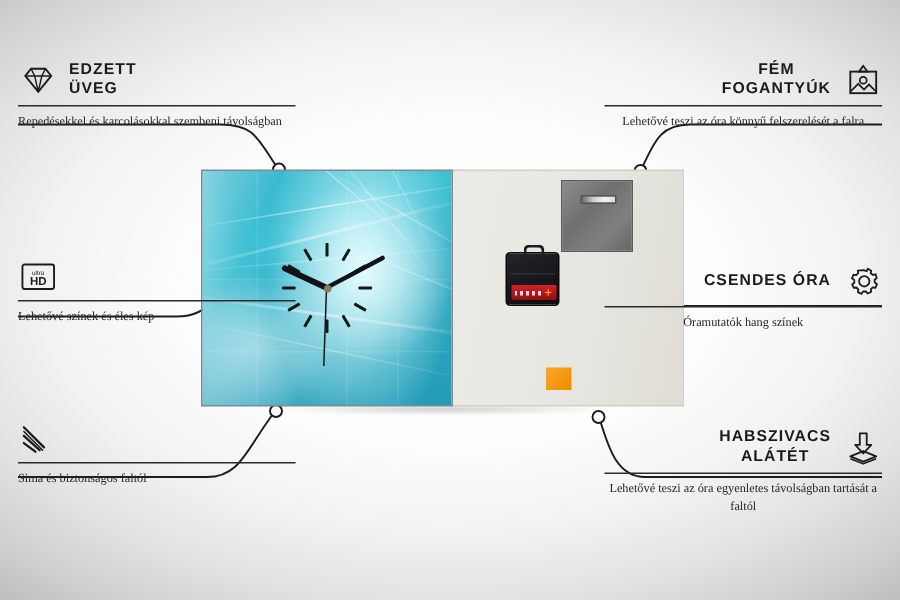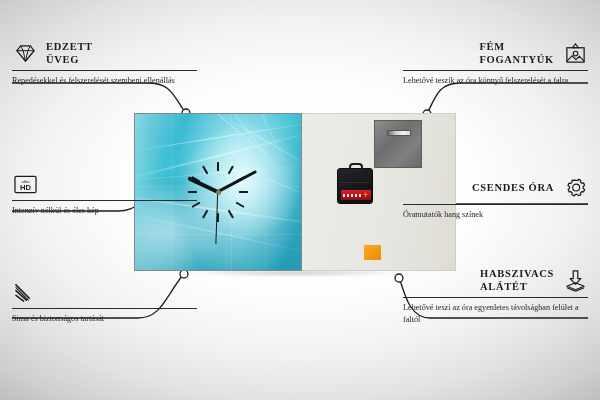--- a/index.html
+++ b/index.html
@@ -152,30 +152,30 @@
   #product-shadow {
     position: absolute; left: 140px; top: 268px;
     width: 312px; height: 10px;
     background: radial-gradient(ellipse 50% 50% at 50% 50%, rgba(90,90,90,.30), rgba(90,90,90,0) 72%);
     filter: blur(1px);
   }
 
   
   .callout { position: absolute; width: 185px; }
   .callout.left  { left: 12px;  text-align: left; }
-  .callout.right { right: 12px; text-align: left; }
+  .callout.right { right: 12px; text-align: center; }
 
   .co-head {
     display: flex; align-items: center; gap: 8px;
   }
   .callout.left .co-head  { justify-content: flex-start; }
   .callout.right .co-head { justify-content: flex-end; flex-direction: row; }
 
   .co-title {
-    font-family: Liberation Serif, serif;
+    font-family: Liberation Sans, sans-serif;
     font-size: 10.5px; font-weight: 700;
     letter-spacing: .7px; color: #1b1b1b;
     line-height: 1.25; text-transform: uppercase;
   }
   .co-rule {
     height: 1px; background: #2b2b2b; margin-top: 4px; width: 100%;
   }
   .co-desc {
     margin-top: 4px;
     font-family: "Liberation Serif", serif;
@@ -309,67 +309,67 @@
           <path d="M4 9 L8 4 L18 4 L22 9 L13 20 Z" fill="none" stroke="#1b1b1b" stroke-width="1.3"></path>
           <path d="M4 9 L22 9 M8 4 L10.5 9 L13 20 M18 4 L15.5 9 L13 20" fill="none" stroke="#1b1b1b" stroke-width="1"></path>
         </svg>
       </span>
       <span class="co-title">
         <span>EDZETT</span><br>
         <span>ÜVEG</span>
       </span>
     </div>
     <div class="co-rule"></div>
-    <div class="co-desc">Repedésekkel és felszerelését szembeni ellenállás</div>
+    <div class="co-desc">Repedésekkel és karcolásokkal szembeni távolságban</div>
   </div>
 
   <div class="callout left" style="top:172px;">
     <div class="co-head">
       <span class="co-icon">
         <svg viewBox="0 0 26 24" width="25" height="23">
           <rect x="2" y="3.5" width="22" height="17" rx="1.5" fill="none" stroke="#1b1b1b" stroke-width="1.3"></rect>
           <text x="13" y="10.5" font-family="Liberation Sans, sans-serif" font-size="4.4" text-anchor="middle" fill="#1b1b1b">ultra</text>
           <text x="13" y="18" font-family="Liberation Sans, sans-serif" font-size="8" font-weight="bold" text-anchor="middle" fill="#1b1b1b">HD</text>
         </svg>
       </span>
     </div>
     <div class="co-rule"></div>
-    <div class="co-desc">Intenzív nélkül és éles kép</div>
+    <div class="co-desc">Lehetővé színek és éles kép</div>
   </div>
 
   <div class="callout left" style="top:280px;">
     <div class="co-head">
       <span class="co-icon">
         <svg viewBox="0 0 26 24" width="25" height="23">
           <path d="M3 4 L17 18 M3 10 L14 20 M3 15 L11 21" fill="none" stroke="#1b1b1b" stroke-width="1.6" stroke-linecap="round"></path>
           <path d="M3 7 L16 20" fill="none" stroke="#1b1b1b" stroke-width="1.1" stroke-linecap="round"></path>
         </svg>
       </span>
     </div>
     <div class="co-rule"></div>
-    <div class="co-desc">Sima és biztonságos tartását</div>
+    <div class="co-desc">Sima és biztonságos faltól</div>
   </div>
 
   <div class="callout right" style="top:40px;">
     <div class="co-head">
       <span class="co-title">
         <span>FÉM</span><br>
         <span>FOGANTYÚK</span>
       </span>
       <span class="co-icon">
         <svg viewBox="0 0 26 24" width="25" height="23">
           <path d="M13 2 L10 6 L16 6 Z" fill="none" stroke="#1b1b1b" stroke-width="1.2"></path>
           <rect x="4" y="6" width="18" height="15" fill="none" stroke="#1b1b1b" stroke-width="1.3"></rect>
           <circle cx="13" cy="12" r="2.4" fill="none" stroke="#1b1b1b" stroke-width="1.2"></circle>
           <path d="M4 20 L9.5 14.5 L13.5 18.5 L17 15 L22 20" fill="none" stroke="#1b1b1b" stroke-width="1.2"></path>
         </svg>
       </span>
     </div>
     <div class="co-rule"></div>
-    <div class="co-desc">Lehetővé teszik az óra könnyű felszerelését a falra</div>
+    <div class="co-desc">Lehetővé teszi az óra könnyű felszerelését a falra</div>
   </div>
 
   <div class="callout right" style="top:176px;">
     <div class="co-head">
       <span class="co-title">
         <span>CSENDES ÓRA</span><br>
       </span>
       <span class="co-icon">
         <svg viewBox="0 0 26 24" width="25" height="23">
           <path d="M13 3.2 L15.4 3.9 L16.2 2.2 L18.6 3.6 L18.2 5.4 L19.8 6.6 L21.6 6.1 L22.4 8.8 L20.9 9.9
@@ -377,31 +377,31 @@
                    L12.9 18.1 L11.8 19.7 L9.3 18.5 L9.6 16.7 L8.2 15.3 L6.4 15.6 L5.3 13.1 L6.8 12
                    L6.7 10 L5.1 8.9 L6.3 6.4 L8.1 6.7 L9.5 5.3 L9.2 3.5 Z" fill="none" stroke="#1b1b1b" stroke-width="1.25" stroke-linejoin="round"></path>
           <circle cx="13.7" cy="11" r="3.6" fill="none" stroke="#1b1b1b" stroke-width="1.25"></circle>
         </svg>
       </span>
     </div>
     <div class="co-rule"></div>
     <div class="co-desc">Óramutatók hang színek</div>
   </div>
 
-  <div class="callout right" style="top:267px;">
+  <div class="callout right" style="top:285px;">
     <div class="co-head">
       <span class="co-title">
         <span>HABSZIVACS</span><br>
         <span>ALÁTÉT</span>
       </span>
       <span class="co-icon">
         <svg viewBox="0 0 26 24" width="25" height="23">
           <path d="M10.6 2 L15.4 2 L15.4 10 L18.6 10 L13 16 L7.4 10 L10.6 10 Z" fill="none" stroke="#1b1b1b" stroke-width="1.25" stroke-linejoin="round"></path>
           <path d="M13 14.4 L22 18 L13 21.6 L4 18 Z" fill="none" stroke="#1b1b1b" stroke-width="1.25" stroke-linejoin="round"></path>
           <path d="M4 19.6 L13 23.2 L22 19.6" fill="none" stroke="#1b1b1b" stroke-width="1.1" stroke-linejoin="round"></path>
         </svg>
       </span>
     </div>
     <div class="co-rule"></div>
-    <div class="co-desc">Lehetővé teszi az óra egyenletes távolságban felület a faltól</div>
+    <div class="co-desc">Lehetővé teszi az óra egyenletes távolságban tartását a faltól</div>
   </div>
 
 </div>
 
 </body></html>

